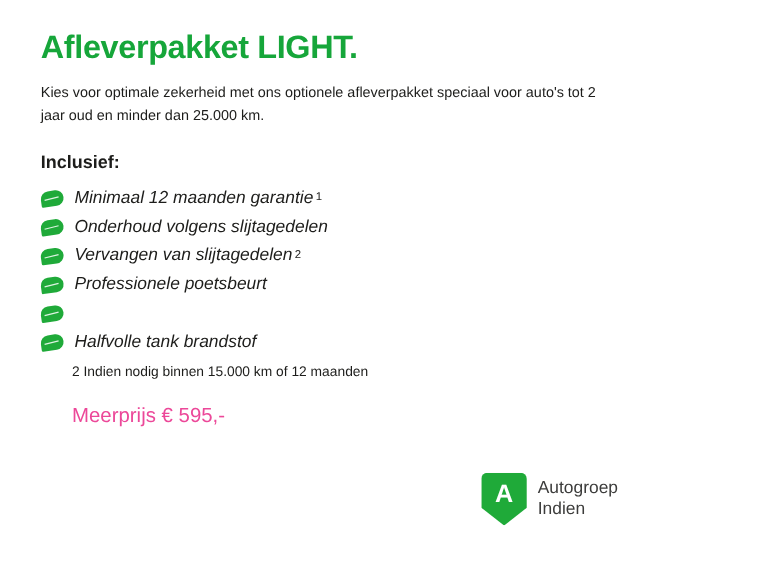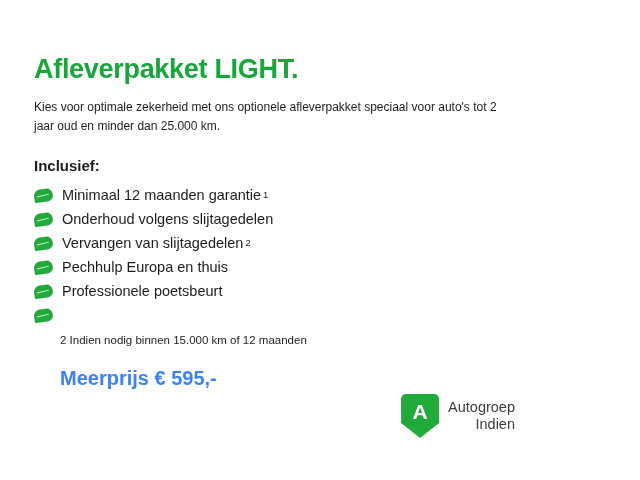--- a/index.html
+++ b/index.html
@@ -13,21 +13,21 @@
     font-family: "Liberation Sans", sans-serif;
     color: #1b1b1b;
     overflow: hidden;
   }
   .page {
     position: relative;
     width: 551px;
     height: 480px;
     background: #ffffff;
     box-sizing: border-box;
-    padding: 54px 34px 0 34px;
+    padding: 24px 34px 0 34px;
   }
   .headline {
     font-size: 27px;
     font-weight: bold;
     color: #16a63a;
     letter-spacing: -0.3px;
     margin: 0 0 14px 0;
     line-height: 1.12;
   }
   .intro {
@@ -72,40 +72,41 @@
     left: 3px;
     top: 6px;
     width: 12px;
     height: 1.3px;
     background: #ffffff;
     opacity: 0.85;
     transform: rotate(-6deg);
   }
   .feat-text {
     white-space: nowrap;
+    font-style: italic;
   }
   sup {
     font-size: 9.5px;
     vertical-align: super;
     line-height: 0;
     margin-left: 2px;
   }
   .footnotes {
     margin: 5px 0 0 26px;
   }
   .footnote {
     font-size: 11.5px;
     color: #1d1d1b;
     line-height: 1.5;
   }
   .price {
     margin: 17px 0 0 26px;
-    font-size: 20px;
-    font-weight: bold;
-    color: #3b82f6;
+    font-size: 17px;
+    font-weight: normal;
+    color: #ec4899;
   }
   .logo {
     position: absolute;
     right: 36px;
     bottom: 42px;
     display: flex;
     align-items: center;
   }
   .logo-mark {
     width: 38px;
@@ -124,21 +125,20 @@
     font-size: 21px;
     font-weight: bold;
     display: flex;
     align-items: flex-start;
     justify-content: center;
     padding-top: 6px;
     box-sizing: border-box;
   }
   .logo-text {
     line-height: 1.15;
-    text-align: right;
   }
   .logo-text div {
     font-size: 14.5px;
     color: #3c3c3b;
     font-weight: normal;
   }
 </style>
 </head>
 <body>
 
@@ -161,30 +161,30 @@
       <span class="feat-text">Onderhoud volgens slijtagedelen</span>
       <sup></sup>
     </li>
     <li>
       <span class="leaf"></span>
       <span class="feat-text">Vervangen van slijtagedelen</span>
       <sup>2</sup>
     </li>
     <li>
       <span class="leaf"></span>
-      <span class="feat-text">Pechhulp Europa en thuis</span>
-      <sup></sup>
-    </li>
-    <li>
-      <span class="leaf"></span>
       <span class="feat-text">Professionele poetsbeurt</span>
       <sup></sup>
     </li>
     <li>
       <span class="leaf"></span>
+      <sup></sup>
+    </li>
+    <li>
+      <span class="leaf"></span>
+      <span class="feat-text">Halfvolle tank brandstof</span>
       <sup></sup>
     </li>
   </ul>
 
   <div class="footnotes">
     <div class="footnote">2 Indien nodig binnen 15.000 km of 12 maanden</div>
   </div>
 
   <div class="price">Meerprijs € 595,-</div>
 

